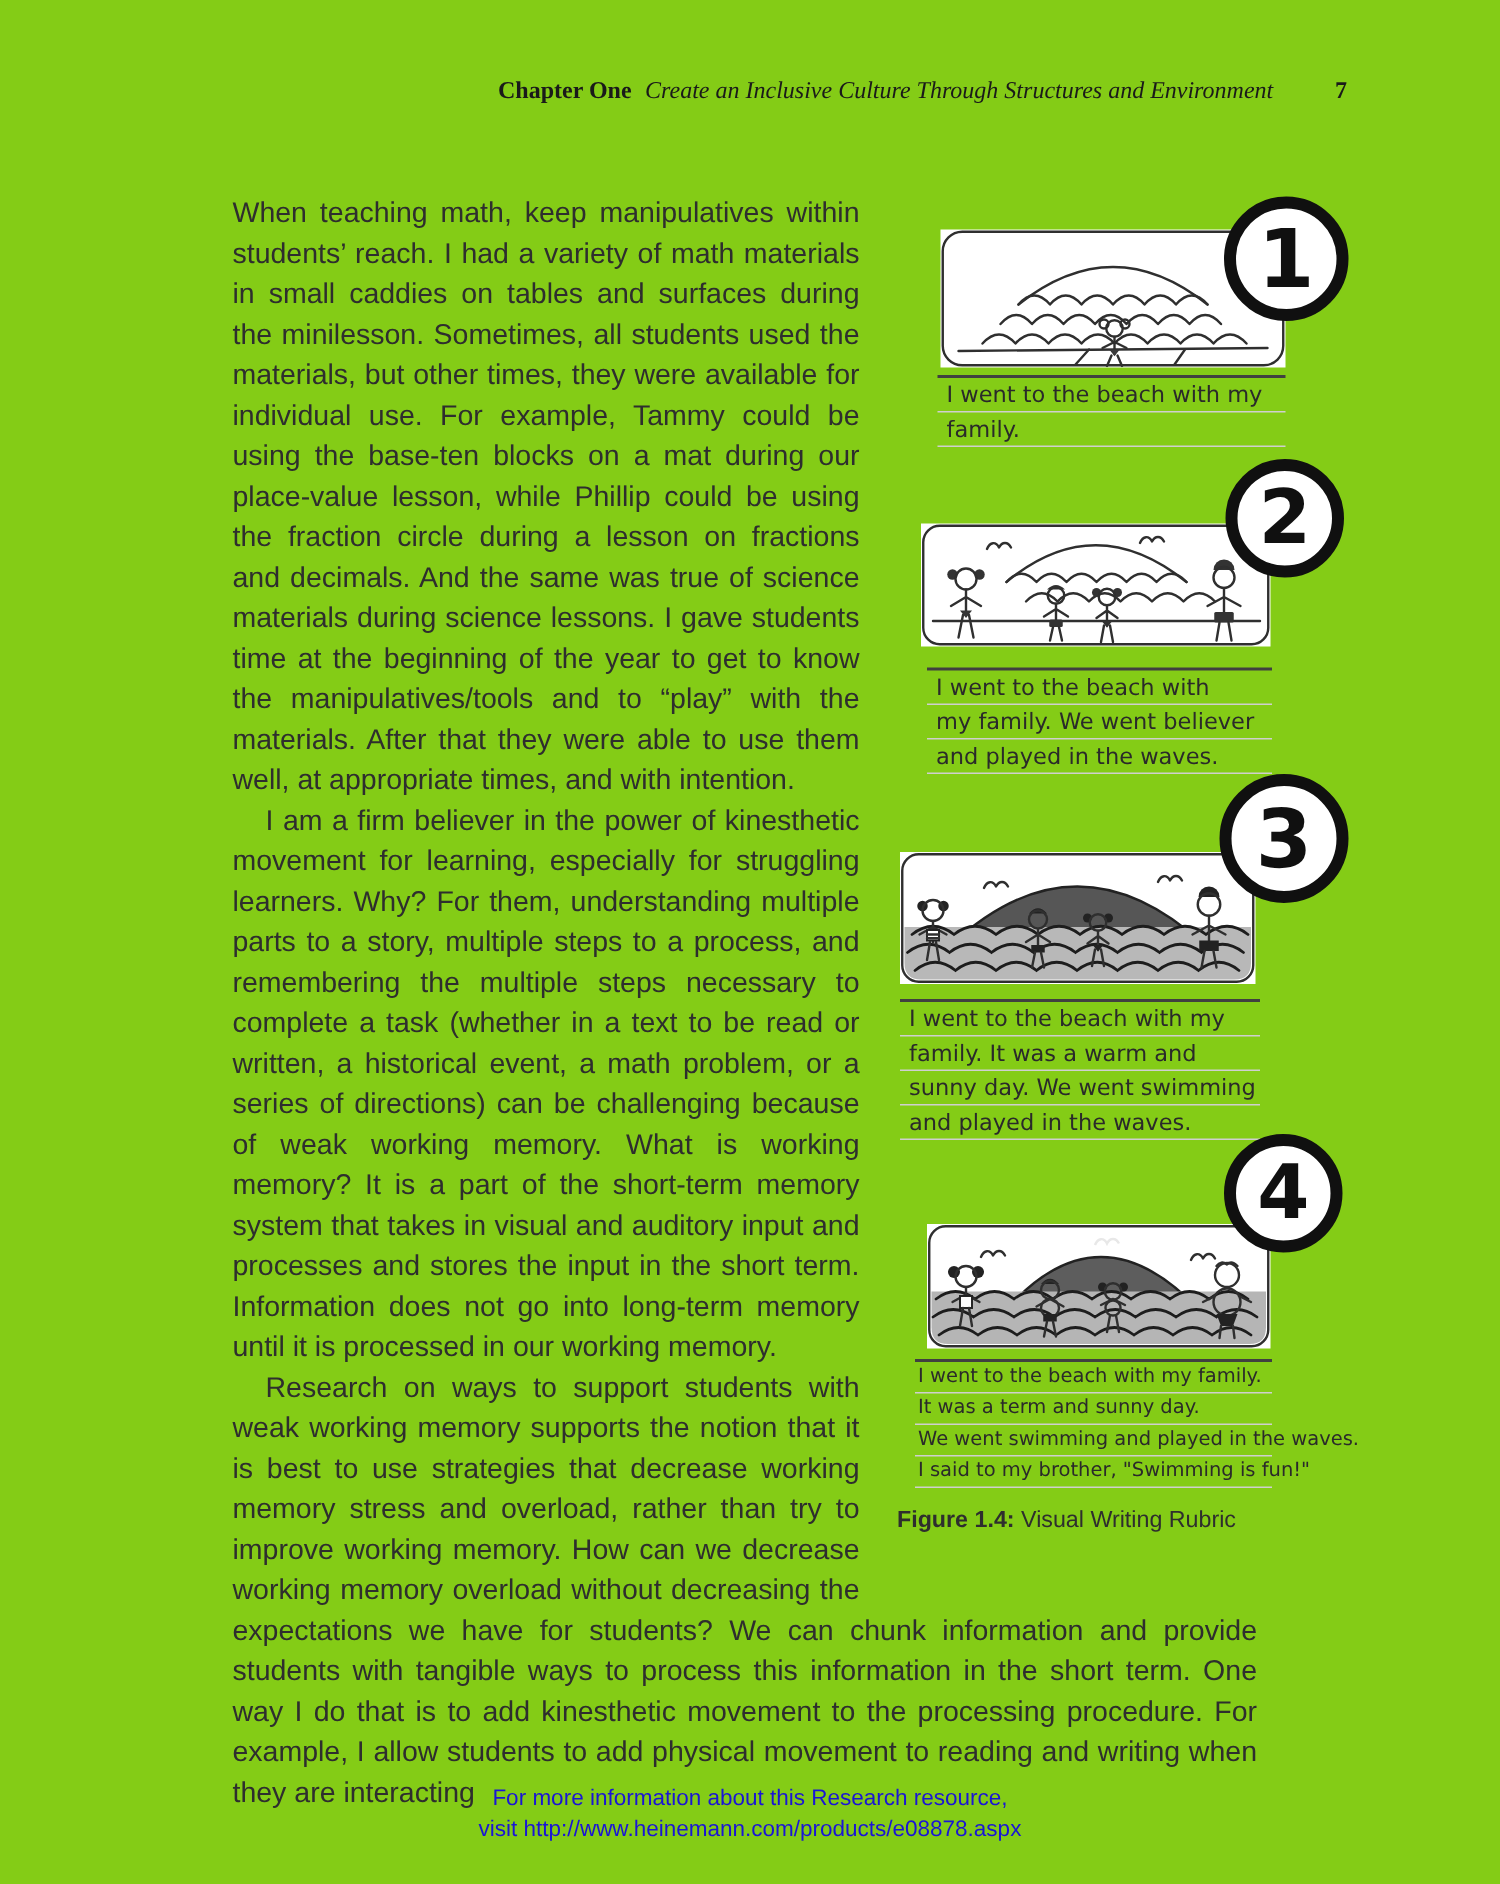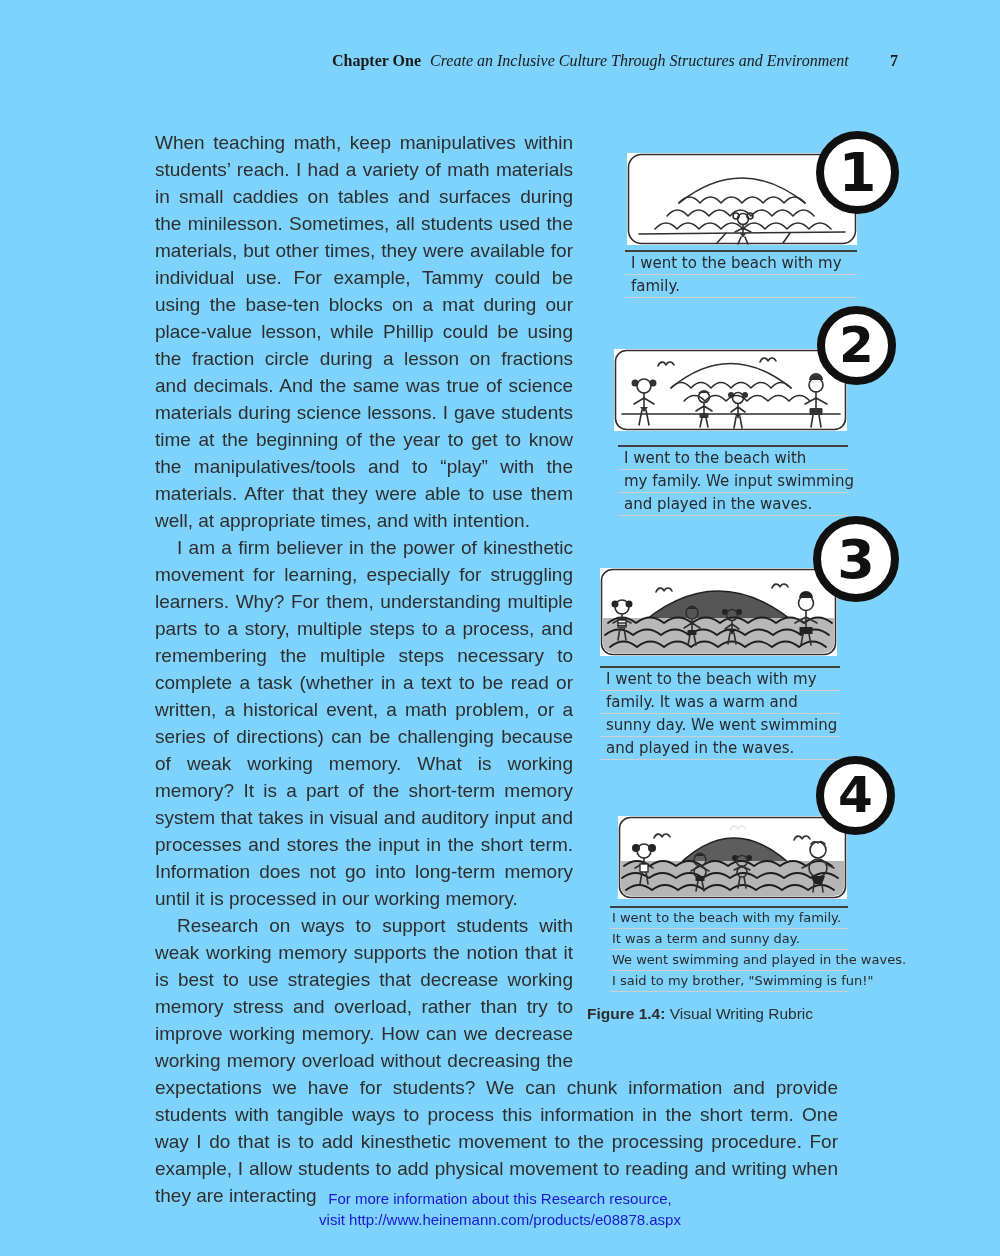--- a/index.html
+++ b/index.html
@@ -1,16 +1,16 @@
 <!DOCTYPE html>
 <html><head>
 <meta charset="utf-8">
 <style>
   html,body{margin:0;padding:0;background:#fff;}
-  .page{position:relative;width:1000px;height:1256px;background:#7dd3fc;overflow:hidden;
+  .page{position:relative;width:1000px;height:1256px;background:#84cc16;overflow:hidden;
         font-family:"Liberation Sans",sans-serif;color:#2b2b2b;}
 
   
   .running-head{position:absolute;top:52px;left:332px;width:566px;display:flex;
       justify-content:space-between;align-items:baseline;
       font-family:"Liberation Serif",serif;font-size:16px;color:#1a1a1a;}
   .running-head .chap{font-weight:bold;}
   .running-head .title{font-style:italic;margin-left:9px;}
   .running-head .pagenum{font-weight:bold;margin-left:24px;}
 
@@ -118,21 +118,21 @@
           <path class="doodle" d="M122,68 L120,79 M126,68 L128,79"></path>
           <path d="M195,31 a7,7 0 0 1 14,0 Z" fill="#333"></path>
           <circle cx="202" cy="36" r="7" class="doodle" fill="#fff"></circle>
           <path class="doodle" d="M202,43 V62 M202,49 L191,55 M202,49 L213,55"></path>
           <rect x="195.5" y="59" width="13" height="7" rx="1" fill="#333"></rect>
           <path class="doodle" d="M199,66 L197,78 M205,66 L207,78"></path>
         </svg>
       </div>
       <div class="hand-caption cap-lg" style="left:45px;top:316px;width:230px;">
         <div class="hline">I went to the beach with</div>
-        <div class="hline">my family.  We input swimming</div>
+        <div class="hline">my family.  We went believer</div>
         <div class="hline">and played in the waves.</div>
       </div>
 
       <div class="fig-circle" style="left:240px;top:387px;width:70px;height:70px;font-size:54px;">
         <span>3</span>
       </div>
       <div class="fig-rect" style="left:27px;top:439px;width:237px;height:88px;">
         <svg width="237" height="88" viewBox="0 0 237 88">
           <path d="M34,62 Q118,-16 203,62 Z" fill="#565656" stroke="#222" stroke-width="1.6"></path>
           <path class="doodle" d="M56,24 c2,-5 6,-5 8,-1 c2,-4 6,-4 8,0"></path>
@@ -212,21 +212,21 @@
           <rect x="1.5" y="1.5" width="226" height="80" rx="11" class="doodle"></rect>
         </svg>
       </div>
       <div class="hand-caption cap-sm" style="left:37px;top:777px;width:238px;">
         <div class="hline">I went to the beach with my family.</div>
         <div class="hline">It was a term and sunny day.</div>
         <div class="hline">We went swimming and played in the waves.</div>
         <div class="hline">I said to my brother, "Swimming is fun!"</div>
       </div>
 
-      <div class="fig-caption" style="left:14px;top:871px;">
+      <div class="fig-caption" style="left:25px;top:871px;">
         <span class="lab">Figure 1.4:</span>
         <span>Visual Writing Rubric</span>
       </div>
 
     </div>
 
     <p>When teaching math, keep manipulatives within students’ reach. I had a variety of math materials in small caddies on tables and surfaces during the minilesson. Sometimes, all students used the materials, but other times, they were available for individual use. For example, Tammy could be using the base-ten blocks on a mat during our place-value lesson, while Phillip could be using the fraction circle during a lesson on fractions and decimals. And the same was true of science materials during science lessons. I gave students time at the beginning of the year to get to know the manipulatives/tools and to “play” with the materials. After that they were able to use them well, at appropriate times, and with intention.</p>
     <p class="indent">I am a firm believer in the power of kinesthetic movement for learning, especially for struggling learners. Why? For them, understanding multiple parts to a story, multiple steps to a process, and remembering the multiple steps necessary to complete a task (whether in a text to be read or written, a historical event, a math problem, or a series of directions) can be challenging because of weak working memory. What is working memory? It is a part of the short-term memory system that takes in visual and auditory input and processes and stores the input in the short term. Information does not go into long-term memory until it is processed in our working memory.</p>
     <p class="indent">Research on ways to support students with weak working memory supports the notion that it is best to use strategies that decrease working memory stress and overload, rather than try to improve working memory. How can we decrease working memory overload without decreasing the expectations we have for students? We can chunk information and provide students with tangible ways to process this information in the short term. One way I do that is to add kinesthetic movement to the processing procedure. For example, I allow students to add physical movement to reading and writing when they are interacting</p>
   </div>

